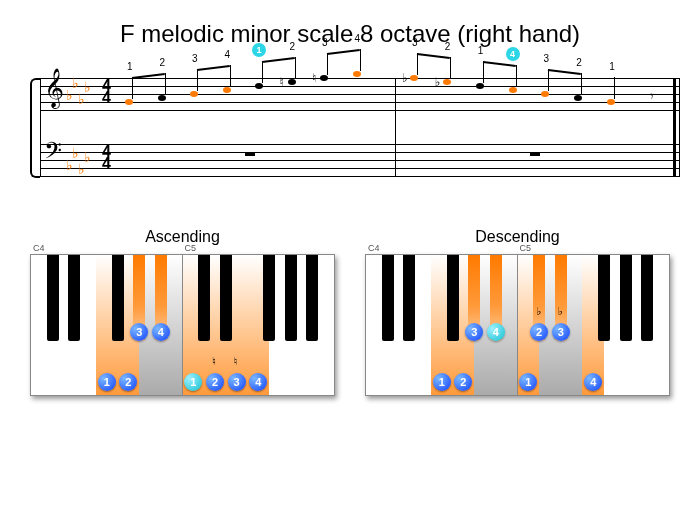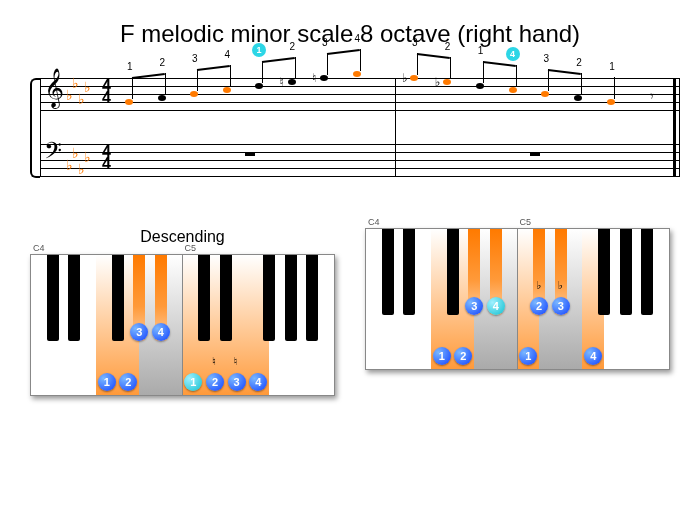--- a/index.html
+++ b/index.html
@@ -269,21 +269,21 @@
       <div class="finger" style="left: 589.143px; top: 3px;">1</div>
       <div class="beam" style="left: 397px; top: -5px; width: 33.0997px; transform: rotate(6.94098deg);"></div>
       <div class="beam" style="left: 462.714px; top: 3px; width: 33.0997px; transform: rotate(6.94098deg);"></div>
       <div class="beam" style="left: 528.429px; top: 11px; width: 33.0997px; transform: rotate(6.94098deg);"></div>
       <div class="rest-eighth" style="left: 630px; top: 30px;">𝄾</div>
     </div>
 </div>
 
 <div class="kb-row">
   <div class="kb-block">
-    <div class="kb-title">Descending</div>
+    <div class="kb-title">Ascending</div>
     <div class="kb" id="kb-asc">
         <div class="wkey" style="left: 0px; width: 21.6429px;"></div>
         <div class="wkey" style="left: 21.6429px; width: 21.6429px;"></div>
         <div class="wkey" style="left: 43.2857px; width: 21.6429px;"></div>
         <div class="wkey hl" style="left: 64.9286px; width: 21.6429px;"></div>
         <div class="wkey hl" style="left: 86.5714px; width: 21.6429px;"></div>
         <div class="wkey gr" style="left: 108.214px; width: 21.6429px;"></div>
         <div class="wkey gr" style="left: 129.857px; width: 21.6429px;"></div>
         <div class="wkey hl" style="left: 151.5px; width: 21.6429px;"></div>
         <div class="wkey hl" style="left: 173.143px; width: 21.6429px;"></div>
@@ -310,20 +310,21 @@
         <div class="pf" style="left: 120.857px; top: 68px;">4</div>
         <div class="pf cyan" style="left: 153.321px; top: 118px;">1</div>
         <div class="pf" style="left: 174.964px; top: 118px;">2</div>
         <div class="pf" style="left: 196.607px; top: 118px;">3</div>
         <div class="pf" style="left: 218.25px; top: 118px;">4</div>
         <div class="acc-label" style="left: 180.964px; top: 100px;">♮</div>
         <div class="acc-label" style="left: 202.607px; top: 100px;">♮</div>
       </div>
   </div>
   <div class="kb-block">
+    <div class="kb-title">Descending</div>
     <div class="kb" id="kb-desc">
         <div class="wkey" style="left: 0px; width: 21.6429px;"></div>
         <div class="wkey" style="left: 21.6429px; width: 21.6429px;"></div>
         <div class="wkey" style="left: 43.2857px; width: 21.6429px;"></div>
         <div class="wkey hl" style="left: 64.9286px; width: 21.6429px;"></div>
         <div class="wkey hl" style="left: 86.5714px; width: 21.6429px;"></div>
         <div class="wkey gr" style="left: 108.214px; width: 21.6429px;"></div>
         <div class="wkey gr" style="left: 129.857px; width: 21.6429px;"></div>
         <div class="wkey hl" style="left: 151.5px; width: 21.6429px;"></div>
         <div class="wkey gr" style="left: 173.143px; width: 21.6429px;"></div>

